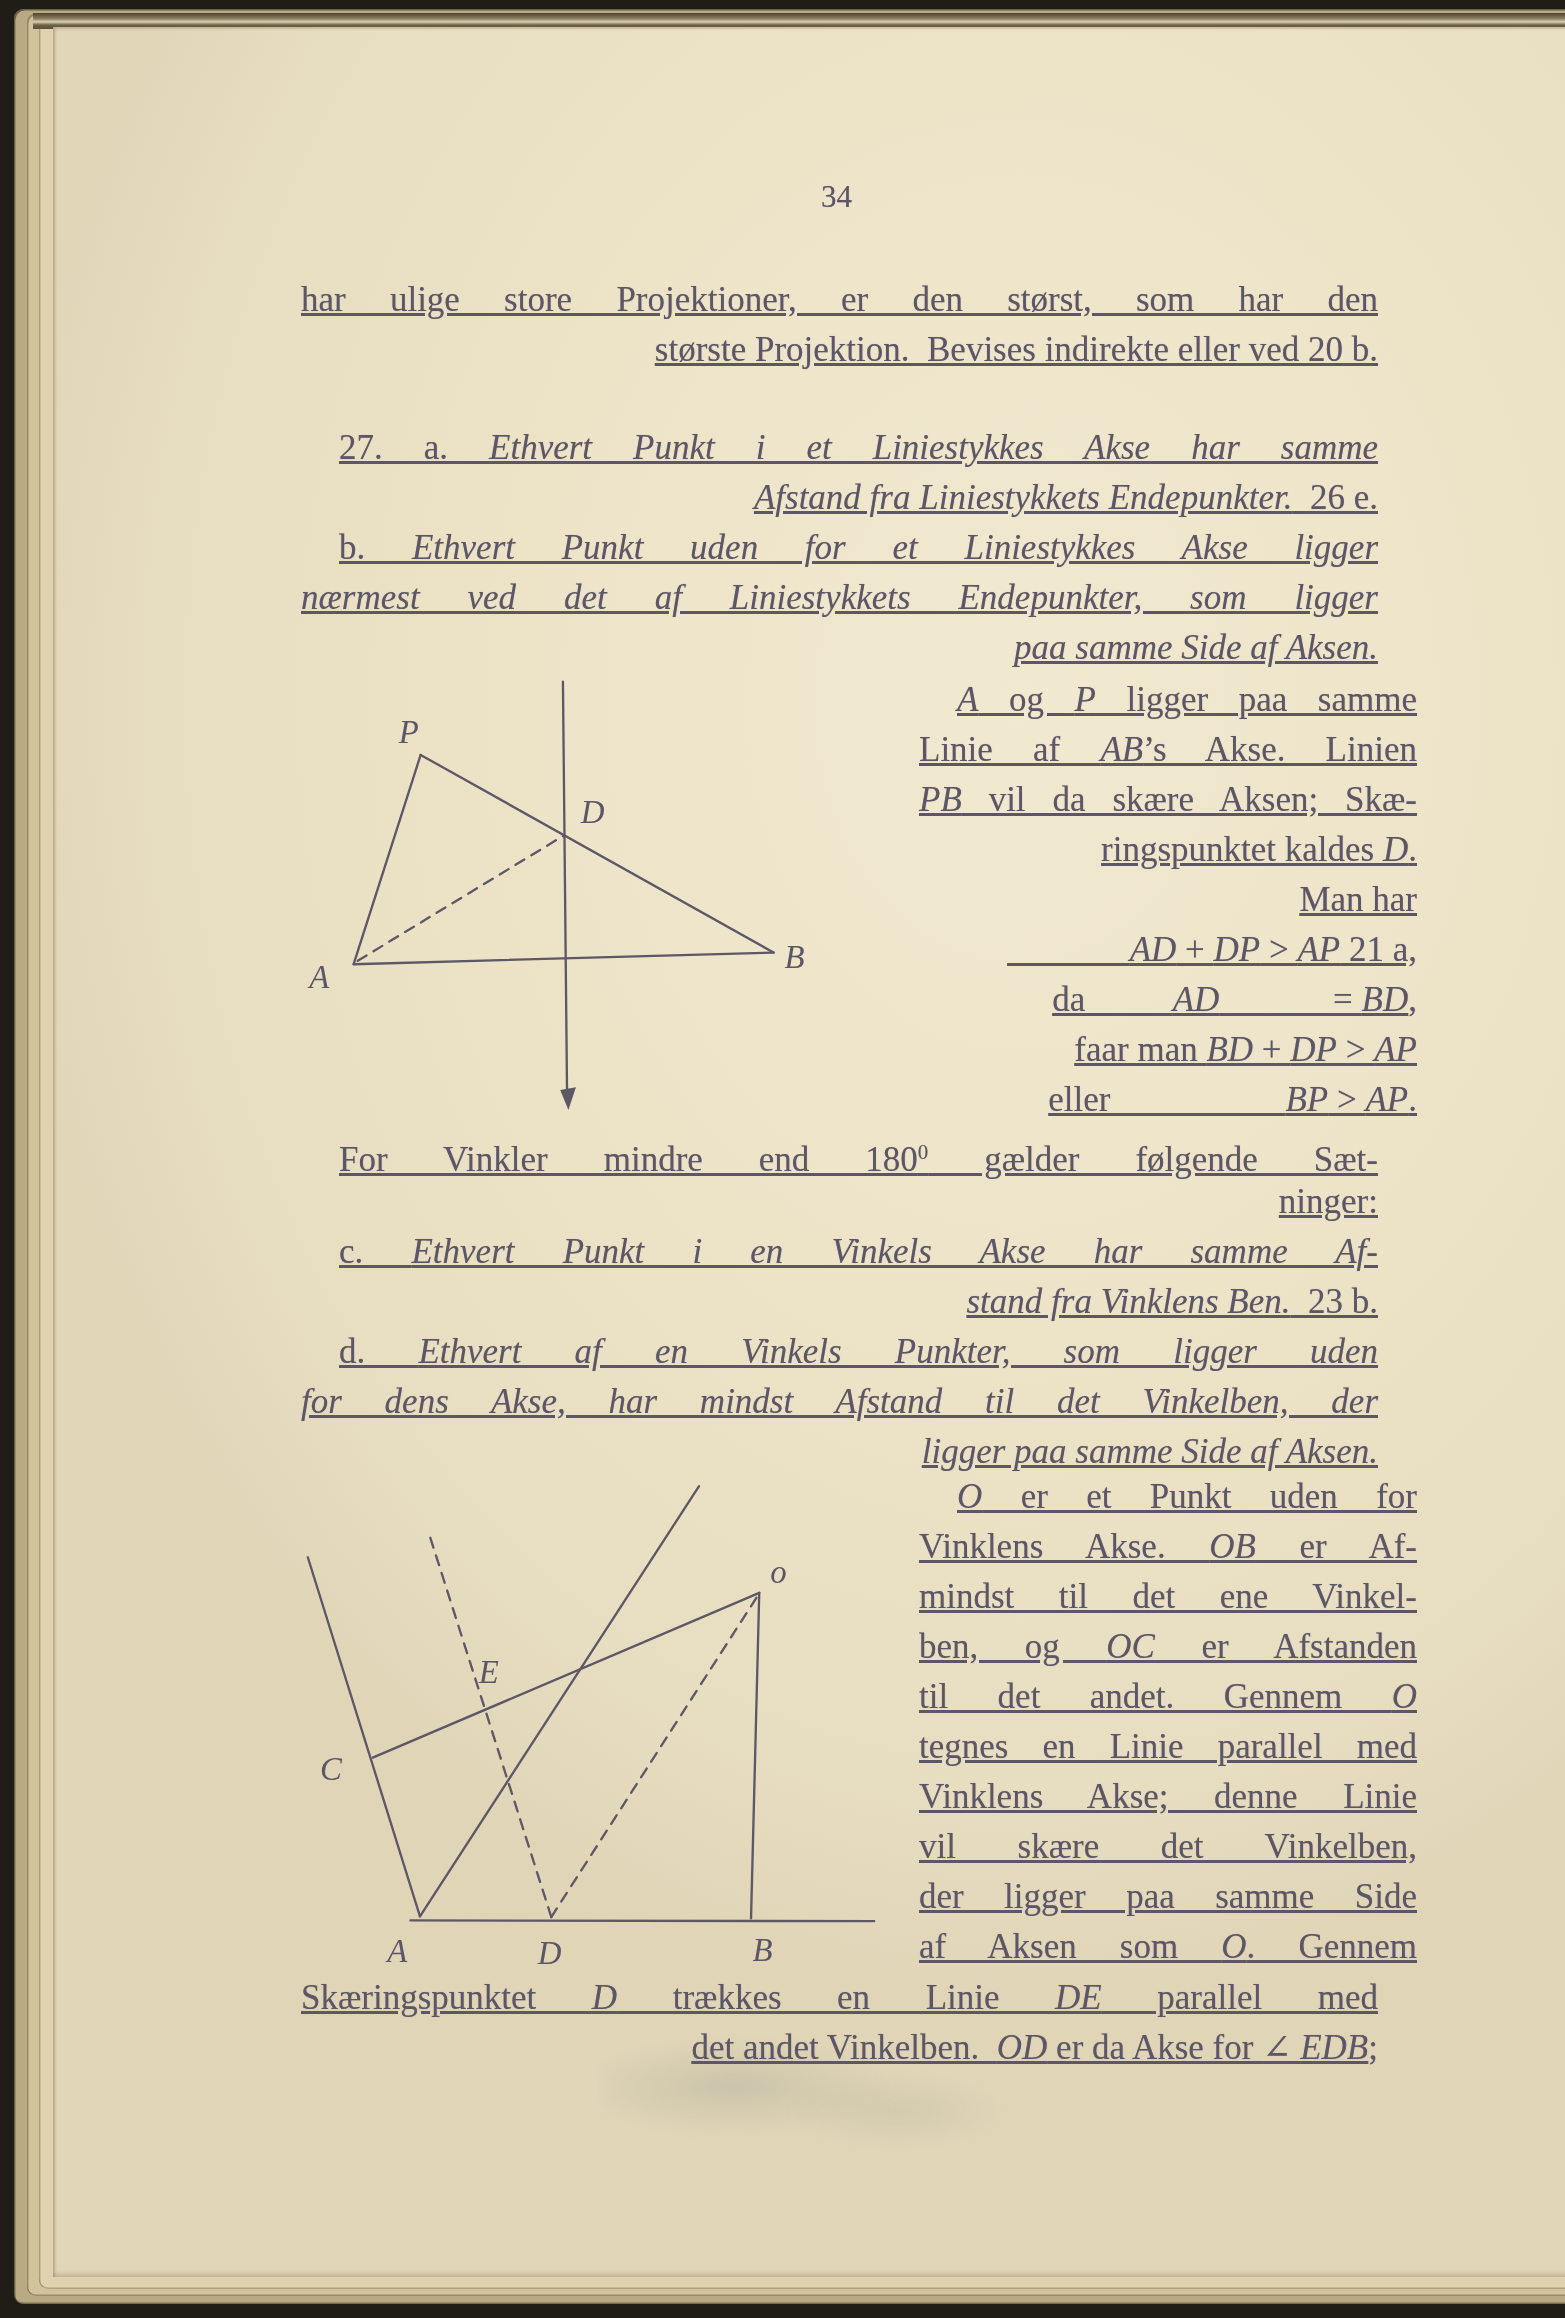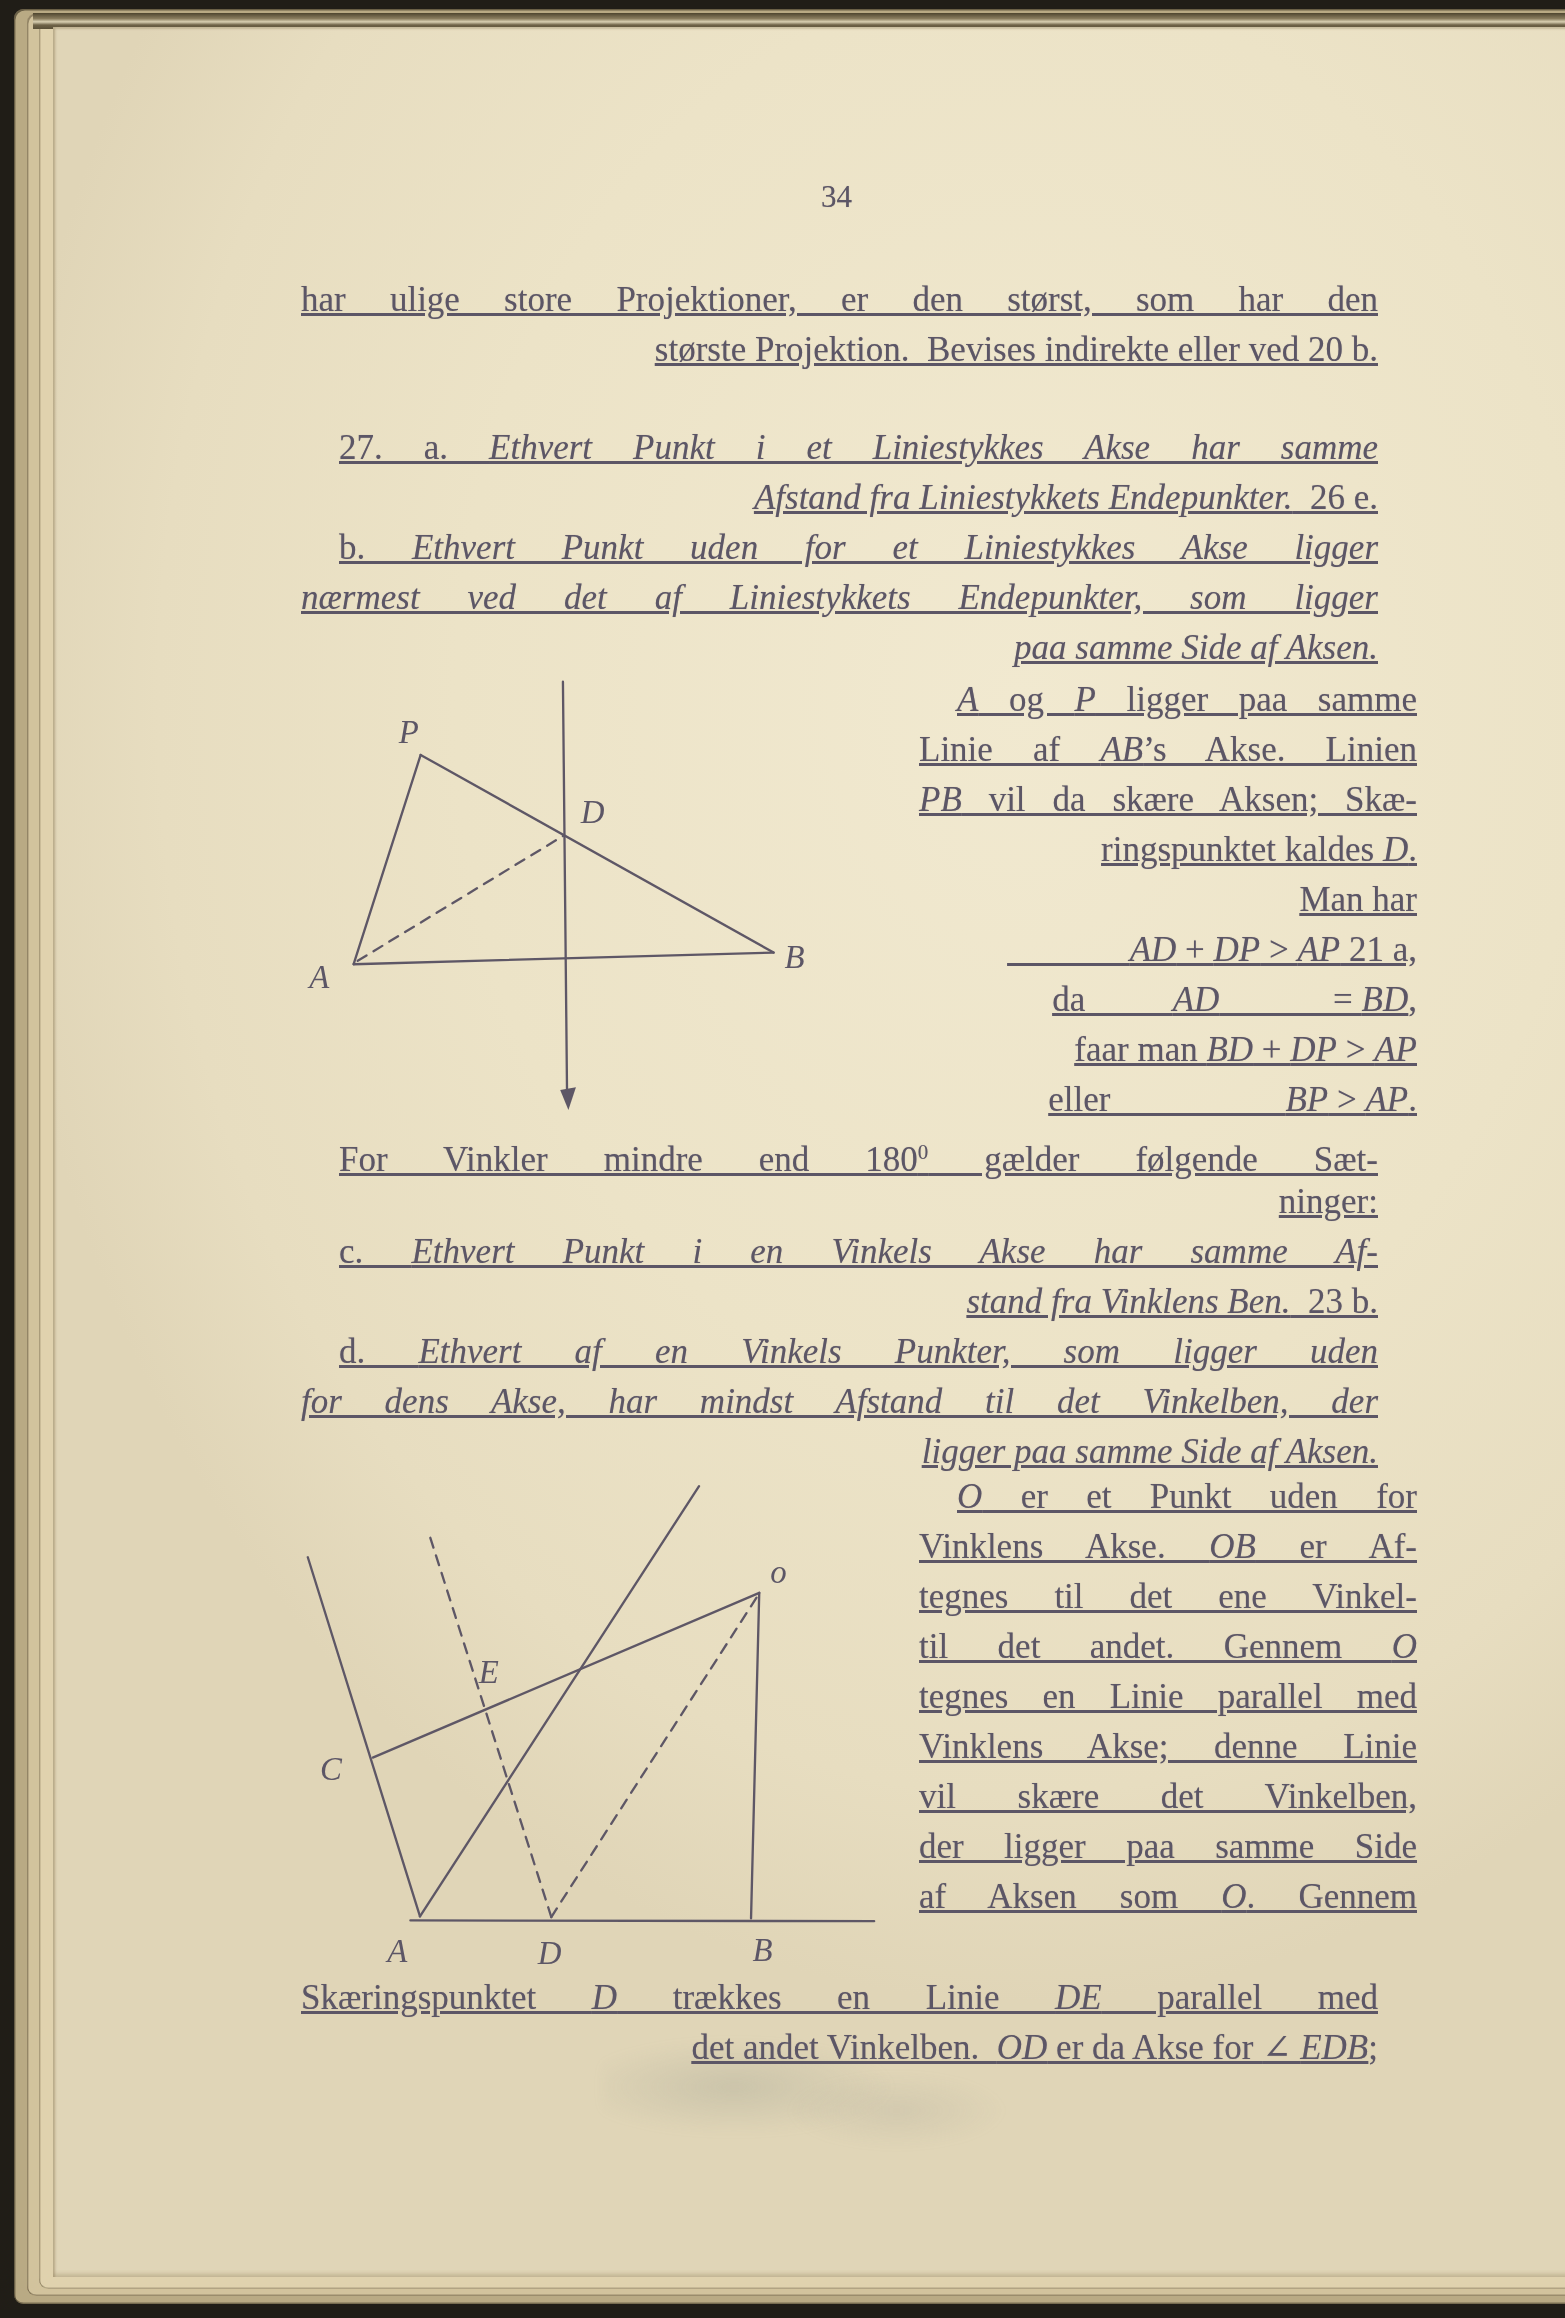--- a/index.html
+++ b/index.html
@@ -97,21 +97,22 @@
         <div class="tline a-l"><span>ninger:</span></div>
         <div class="tline a-j ind"><span>c. </span><span class="it">Ethvert Punkt i en Vinkels Akse har samme Af-</span></div>
         <div class="tline a-l"><span class="it">stand fra Vinklens Ben.</span><span>  23 b.</span></div>
         <div class="tline a-j ind"><span>d. </span><span class="it">Ethvert af en Vinkels Punkter, som ligger uden</span></div>
         <div class="tline a-j"><span class="it">for dens Akse, har mindst Afstand til det Vinkelben, der</span></div>
         <div class="tline a-l"><span class="it">ligger paa samme Side af Aksen.</span></div>
       </div>
       <div class="block k-right col-fig2">
         <div class="tline a-j ind"><span class="it">O</span><span> er et Punkt uden for</span></div>
         <div class="tline a-j"><span>Vinklens Akse.  </span><span class="it">OB</span><span> er Af-</span></div>
-        <div class="tline a-j"><span>tegnes til det ene Vinkel-</span></div>
+        <div class="tline a-j"><span>mindst til det ene Vinkel-</span></div>
+        <div class="tline a-j"><span>ben, og </span><span class="it">OC</span><span> er Afstanden</span></div>
         <div class="tline a-j"><span>til det andet.  Gennem </span><span class="it">O</span></div>
         <div class="tline a-j"><span>tegnes en Linie parallel med</span></div>
         <div class="tline a-j"><span>Vinklens Akse; denne Linie</span></div>
         <div class="tline a-j"><span>vil skære det Vinkelben,</span></div>
         <div class="tline a-j"><span>der ligger paa samme Side</span></div>
         <div class="tline a-j"><span>af Aksen som </span><span class="it">O</span><span>.  Gennem</span></div>
       </div>
       <div class="block k-main para-closing">
         <div class="tline a-j"><span>Skæringspunktet </span><span class="it">D</span><span> trækkes en Linie </span><span class="it">DE</span><span> parallel med</span></div>
         <div class="tline a-l"><span>det andet Vinkelben.  </span><span class="it">OD</span><span> er da Akse for </span><span>∠ </span><span class="it">EDB</span><span>;</span></div>

